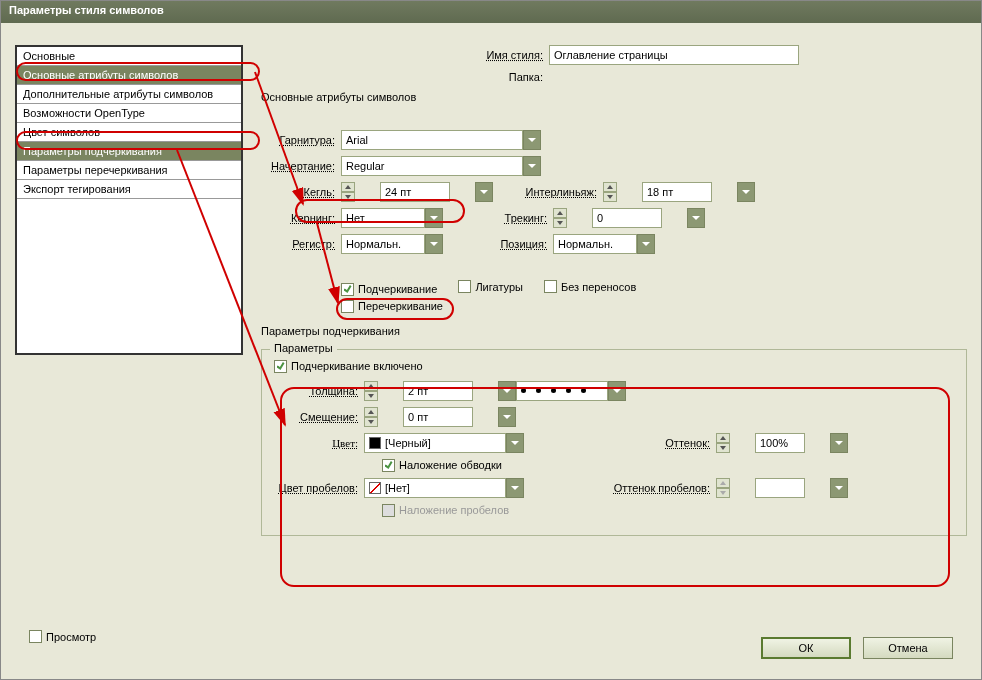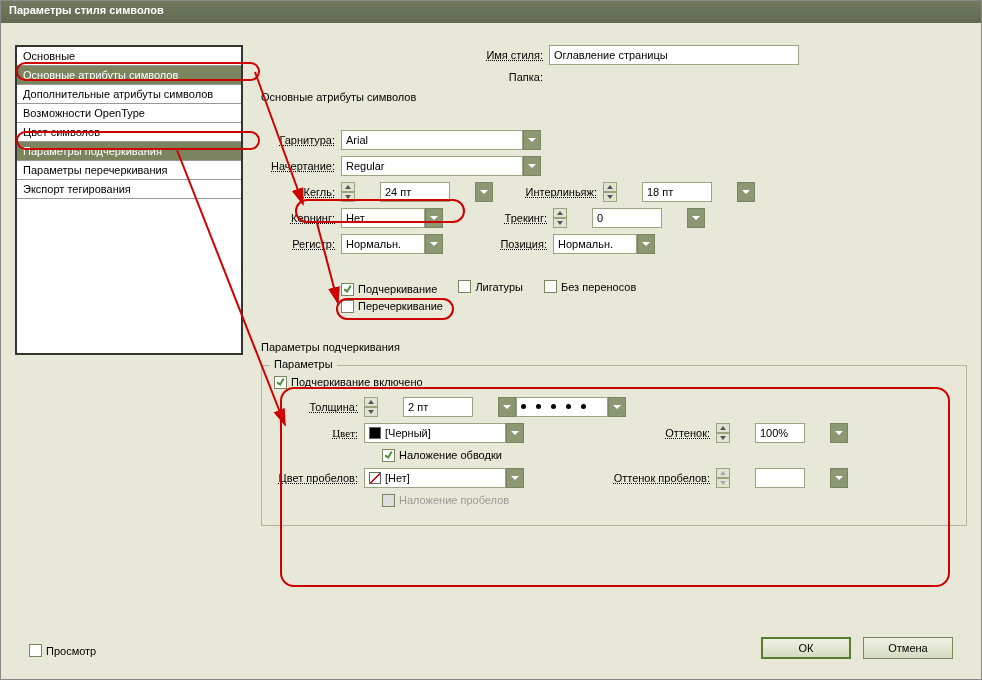--- a/index.html
+++ b/index.html
@@ -26,21 +26,21 @@
   .cb { display: inline-flex; align-items: center; margin-right: 18px; }
   .cb-box { width: 13px; height: 13px; background: #fff; border: 1px solid #7a8560; margin-right: 4px; display: inline-flex; align-items: center; justify-content: center; }
   .cb-box.checked::after { content: ""; width: 8px; height: 8px; background: linear-gradient(135deg,#3a7a30,#5aaa50); clip-path: polygon(14% 44%, 0 65%, 50% 100%, 100% 16%, 80% 0, 43% 62%); }
   .cb-box.disabled { background: #ddd; }
   .section-title { margin: 8px 0 6px 0; }
   .groupbox { border: 1px solid #b0b898; padding: 10px 12px 12px 12px; position: relative; margin-top: 12px; }
   .group-legend { position: absolute; top: -8px; left: 8px; background: #e8e8d8; padding: 0 4px; }
   .buttons { position: absolute; right: 28px; bottom: 20px; display: flex; gap: 12px; }
   .btn { width: 90px; height: 22px; background: linear-gradient(#f0f3e4,#d4dac0); border: 1px solid #7a8560; display: flex; align-items: center; justify-content: center; cursor: pointer; }
   .btn.ok { border: 2px solid #5a7a30; }
-  .preview { position: absolute; left: 28px; bottom: 22px; }
+  .preview { position: absolute; left: 28px; bottom: 36px; }
   .callout { position: absolute; border: 2px solid #d00000; border-radius: 14px; pointer-events: none; }
   .arrow-svg { position: absolute; left: 0; top: 0; width: 982px; height: 680px; pointer-events: none; }
   .swatch-black { display:inline-block; width:12px; height:12px; background:#000; border:1px solid #666; margin-right:4px; vertical-align:middle; }
   .swatch-none { display:inline-block; width:12px; height:12px; background:#fff; border:1px solid #666; margin-right:4px; vertical-align:middle; position:relative; }
   .swatch-none::after { content:""; position:absolute; left:0; top:0; right:0; bottom:0; background: linear-gradient(to top left, transparent 45%, #d00 45%, #d00 55%, transparent 55%); }
   .dotted-line { display:inline-flex; gap:10px; align-items:center; }
   .dotted-line span { width:5px; height:5px; background:#000; border-radius:50%; }
 </style>
 </head>
 <body>
@@ -206,21 +206,21 @@
           </span>
         <span class="cb">
             <span class="cb-box"></span>
             <span>Лигатуры</span>
           </span>
         <span class="cb">
             <span class="cb-box"></span>
             <span>Без переносов</span>
           </span>
       </div>
-      <div style="margin:0 0 26px 80px;">
+      <div style="margin:0 0 10px 80px;">
         <span class="cb">
             <span class="cb-box"></span>
             <span>Перечеркивание</span>
           </span>
       </div>
 
       <div class="section-title">Параметры подчеркивания</div>
 
       <div class="groupbox">
         <span class="group-legend">Параметры</span>
@@ -265,20 +265,43 @@
                 </span>
             </div>
             <div class="dropbtn">
                 <svg viewBox="0 0 8 8">
                   <path d="M0 2 L4 6 L8 2 Z" fill="#fff"></path>
                 </svg>
               </div>
           </div>
         </div>
 
+        <div class="row">
+          <span class="label u" style="width:90px;">Смещение:</span>
+          <div class="spinner">
+            <div class="spinbtns">
+                <div>
+                  <svg viewBox="0 0 6 4">
+                    <path d="M0 4 L3 0 L6 4 Z" fill="#555"></path>
+                  </svg>
+                </div>
+                <div>
+                  <svg viewBox="0 0 6 4">
+                    <path d="M0 0 L3 4 L6 0 Z" fill="#555"></path>
+                  </svg>
+                </div>
+              </div>
+            <div class="field" style="width:70px;">0 пт</div>
+            <div class="dropbtn">
+                <svg viewBox="0 0 8 8">
+                  <path d="M0 2 L4 6 L8 2 Z" fill="#fff"></path>
+                </svg>
+              </div>
+          </div>
+        </div>
 
         <div class="row">
           <span class="label u" style="width:90px;font-family:Liberation Serif, serif;">Цвет:</span>
           <div class="combo" style="width:160px;">
             <div class="field" style="width:142px;">
                 <span class="swatch-black"></span>
                 <span>[Черный]</span>
               </div>
             <div class="dropbtn">
                 <svg viewBox="0 0 8 8">

